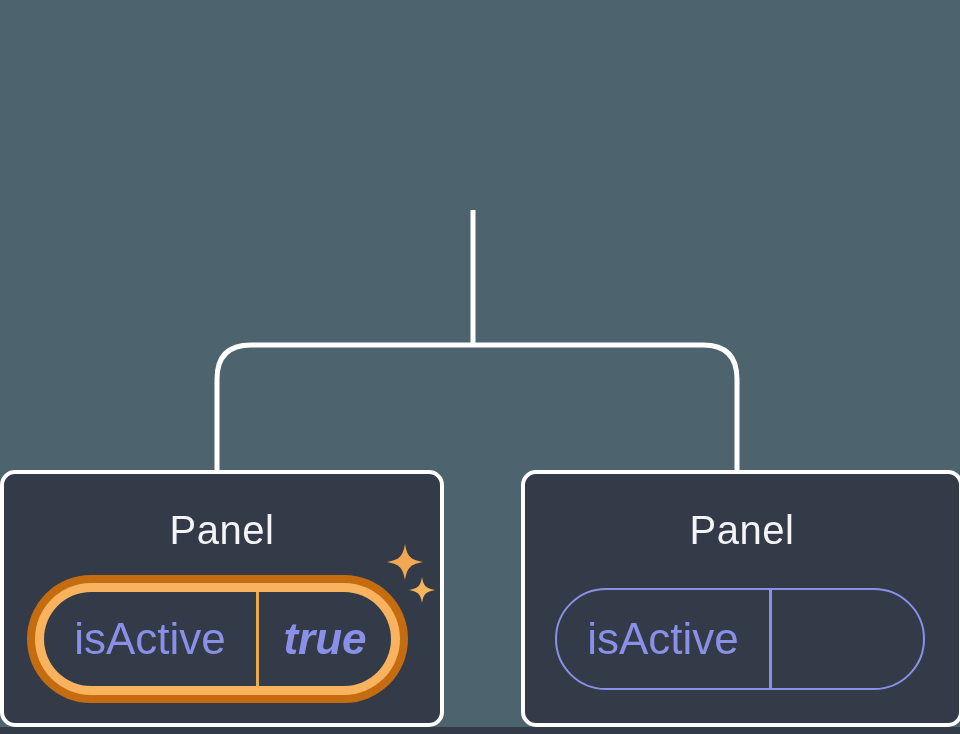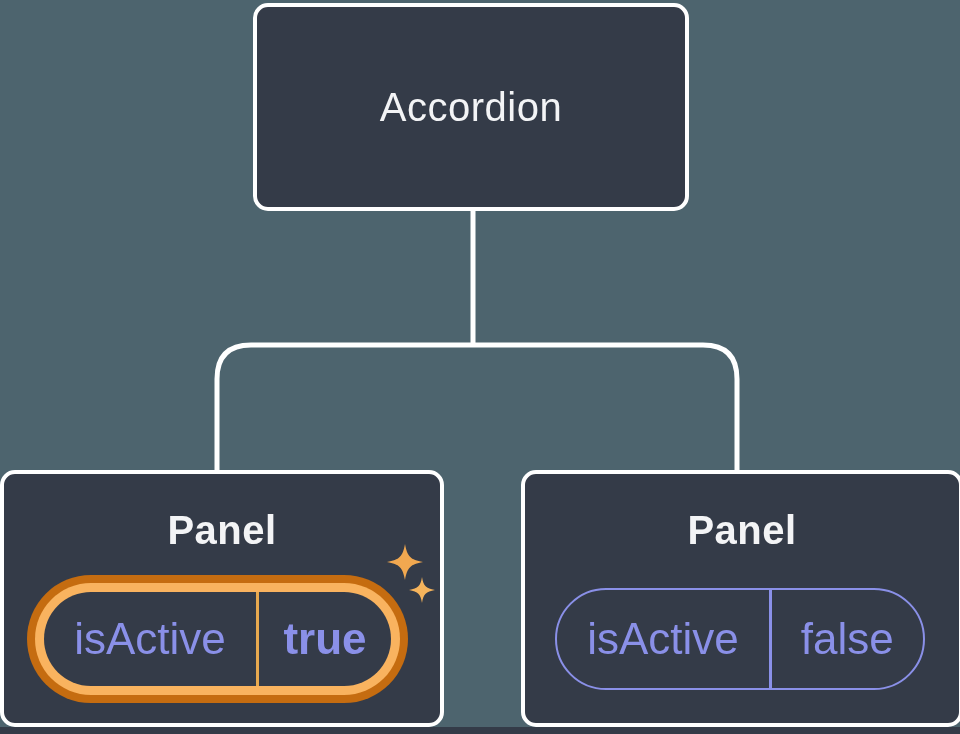--- a/index.html
+++ b/index.html
@@ -64,21 +64,20 @@
     color: var(--title-text);
     letter-spacing: 0.5px;
   }
   .panel-title {
     position: absolute;
     left: 0; right: 0;
     top: 32px;
     height: 48px;
     line-height: 48px;
     text-align: center;
-    font-weight: bold;
   }
   
   .pill-hl {
     position: absolute;
     left: 23px; top: 101px;           
     width: 381px; height: 128px;
     box-sizing: border-box;
     border-radius: 999px;
     background: var(--highlight-outer);
     padding: 8px;
@@ -113,21 +112,21 @@
   }
   .pill-cell {
     display: flex;
     align-items: center;
     justify-content: center;
     font-size: 44px;
     color: var(--prop-text);
   }
   .cell-name { width: 212px; }
   .cell-value { flex: 1; }
-  .cell-bold { font-weight: 700; }
+  .cell-bold { font-weight: 700; font-style: italic; }
   .divider-hl { width: 3px; background: var(--highlight-divider); }
   .divider-plain { width: 2.5px; background: var(--pill-border); }
   .sparkles {
     position: absolute;
     left: 385px; top: 542px;
     width: 56px; height: 66px;
     z-index: 3;
   }
   .sparkle-big { fill: var(--sparkle-large); }
   .sparkle-small { fill: var(--sparkle-small); }
@@ -141,23 +140,20 @@
 </head>
 <body>
 
 <div class="canvas">
 
   <svg class="connector" viewBox="0 0 960 734" aria-hidden="true">
     <path d="M473 210 V347"></path>
     <path d="M217 474 V379 Q217 345 251 345 H703 Q737 345 737 379 V474"></path>
   </svg>
 
-  <div class="node node-root">
-    <div class="node-title">Accordion</div>
-  </div>
 
   <div class="node node-panel-left">
     <div class="node-title panel-title">Panel</div>
     <div class="pill-hl">
       <div class="pill-hl-gold">
         <div class="pill-core">
           <div class="pill-cell cell-name">isActive</div>
           <div class="divider-hl"></div>
           <div class="pill-cell cell-value cell-bold">true</div>
         </div>
@@ -168,19 +164,18 @@
   <svg class="sparkles" viewBox="0 0 56 66" aria-hidden="true">
     <path class="sparkle-big" d="M20 2 C22.2 14.5 25.5 17.8 38 20 C25.5 22.2 22.2 25.5 20 38 C17.8 25.5 14.5 22.2 2 20 C14.5 17.8 17.8 14.5 20 2 Z"></path>
     <path class="sparkle-small" d="M37 35 C38.6 44.2 40.8 46.4 50 48 C40.8 49.6 38.6 51.8 37 61 C35.4 51.8 33.2 49.6 24 48 C33.2 46.4 35.4 44.2 37 35 Z"></path>
   </svg>
 
   <div class="node node-panel-right">
     <div class="node-title panel-title">Panel</div>
     <div class="pill-plain">
       <div class="pill-cell cell-name">isActive</div>
       <div class="divider-plain"></div>
-      <div class="pill-cell cell-value">false</div>
     </div>
   </div>
 
   <div class="bottom-bar"></div>
 
 </div>
 
 </body></html>

